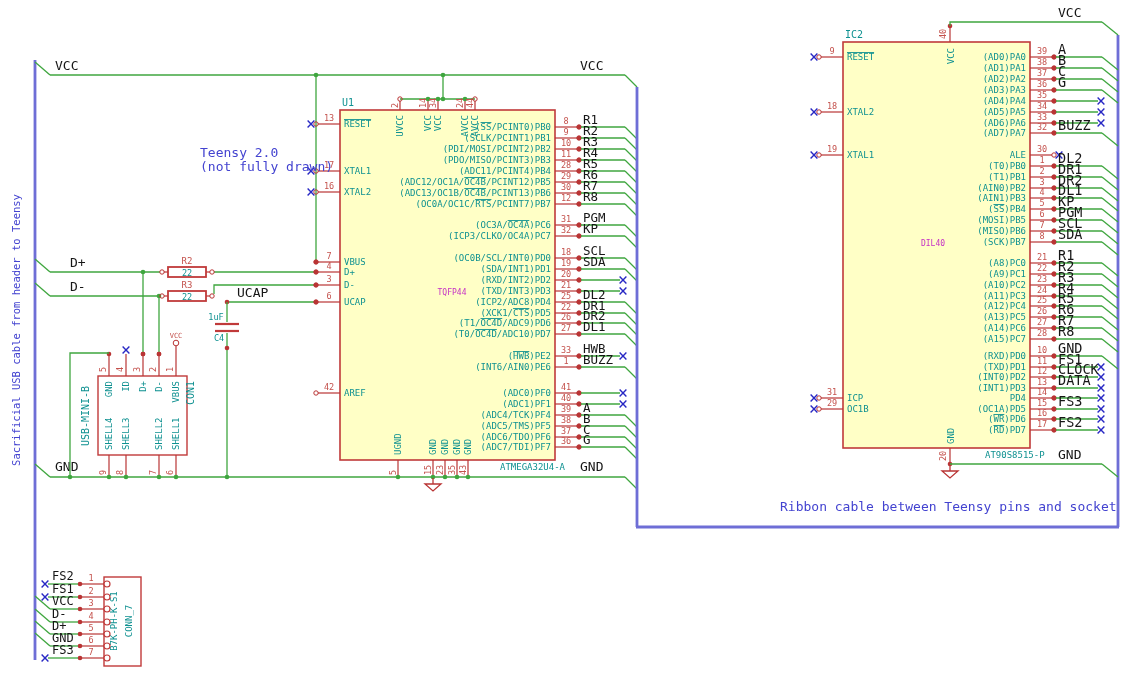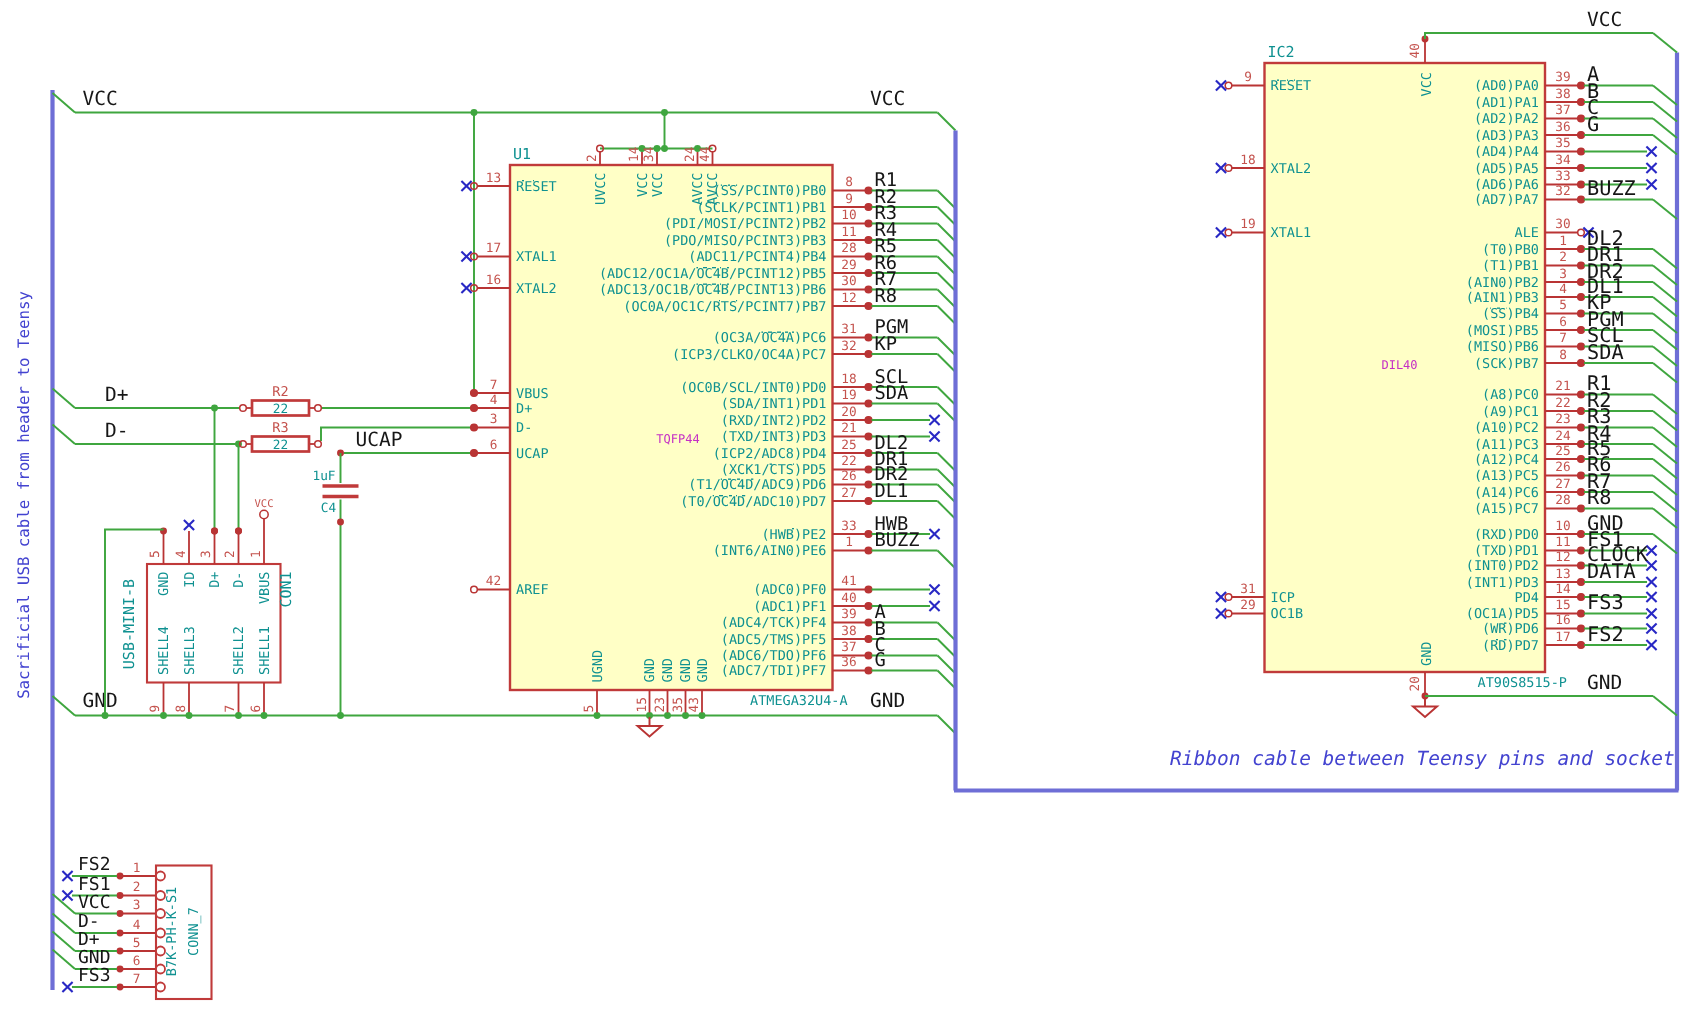--- a/index.html
+++ b/index.html
@@ -1,21 +1,21 @@
 <!DOCTYPE html>
 <html><head>
 <meta charset="utf-8">
 <style>
   html,body{margin:0;padding:0;background:#fff;}
   .canvas{position:relative;width:1131px;height:690px;background:#ffffff;overflow:hidden;
           font-family:"DejaVu Sans Mono", monospace;}
   svg text{font-family:"DejaVu Sans Mono", monospace;}
   .note{position:absolute;color:#4343D0;font-size:13px;line-height:14px;white-space:pre;}
   .note-teensy{left:200px;top:146px;}
-  .note-ribbon{left:780px;top:500px;font-style:italic;}
+  .note-ribbon{left:780px;top:500px;}
   .note-vert{left:16px;top:330px;transform:translate(-50%,-50%) rotate(-90deg);font-size:10.5px;}
 </style>
 </head>
 <body>
 
 <div class="canvas">
   <svg id="schem" width="1131" height="690" viewBox="0 0 1131 690">
       <line x1="35" y1="60" x2="35" y2="660" stroke="#6E6ED6" stroke-width="2.8"></line>
       <line x1="35" y1="62" x2="50" y2="75" stroke="#3FA63F" stroke-width="1.3"></line>
       <line x1="50" y1="75" x2="625" y2="75" stroke="#3FA63F" stroke-width="1.3"></line>
@@ -782,15 +782,16 @@
       <line x1="35" y1="633" x2="50" y2="646" stroke="#3FA63F" stroke-width="1.3"></line>
       <line x1="80" y1="658" x2="104" y2="658" stroke="#B93434" stroke-width="1.2"></line>
       <circle cx="107" cy="658" r="3" fill="#fff" stroke="#C03A3A" stroke-width="1.2"></circle>
       <circle cx="80" cy="658" r="2.3" fill="#B93434"></circle>
       <text x="91" y="655" font-size="8.5" fill="#C4524D" text-anchor="middle"><tspan>7</tspan></text>
       <text x="52" y="654" font-size="12" fill="#161616" text-anchor="start"><tspan>FS3</tspan></text>
       <line x1="48" y1="658" x2="78" y2="658" stroke="#3FA63F" stroke-width="1.3"></line>
       <line x1="41.6" y1="654.6" x2="48.4" y2="661.4" stroke="#2828C4" stroke-width="1.4"></line>
       <line x1="41.6" y1="661.4" x2="48.4" y2="654.6" stroke="#2828C4" stroke-width="1.4"></line>
     </svg>
+  <div class="note note-teensy"><div>Teensy 2.0</div><div>(not fully drawn)</div></div>
   <div class="note note-ribbon">Ribbon cable between Teensy pins and socket</div>
   <div class="note note-vert">Sacrificial USB cable from header to Teensy</div>
 </div>
 
 </body></html>

